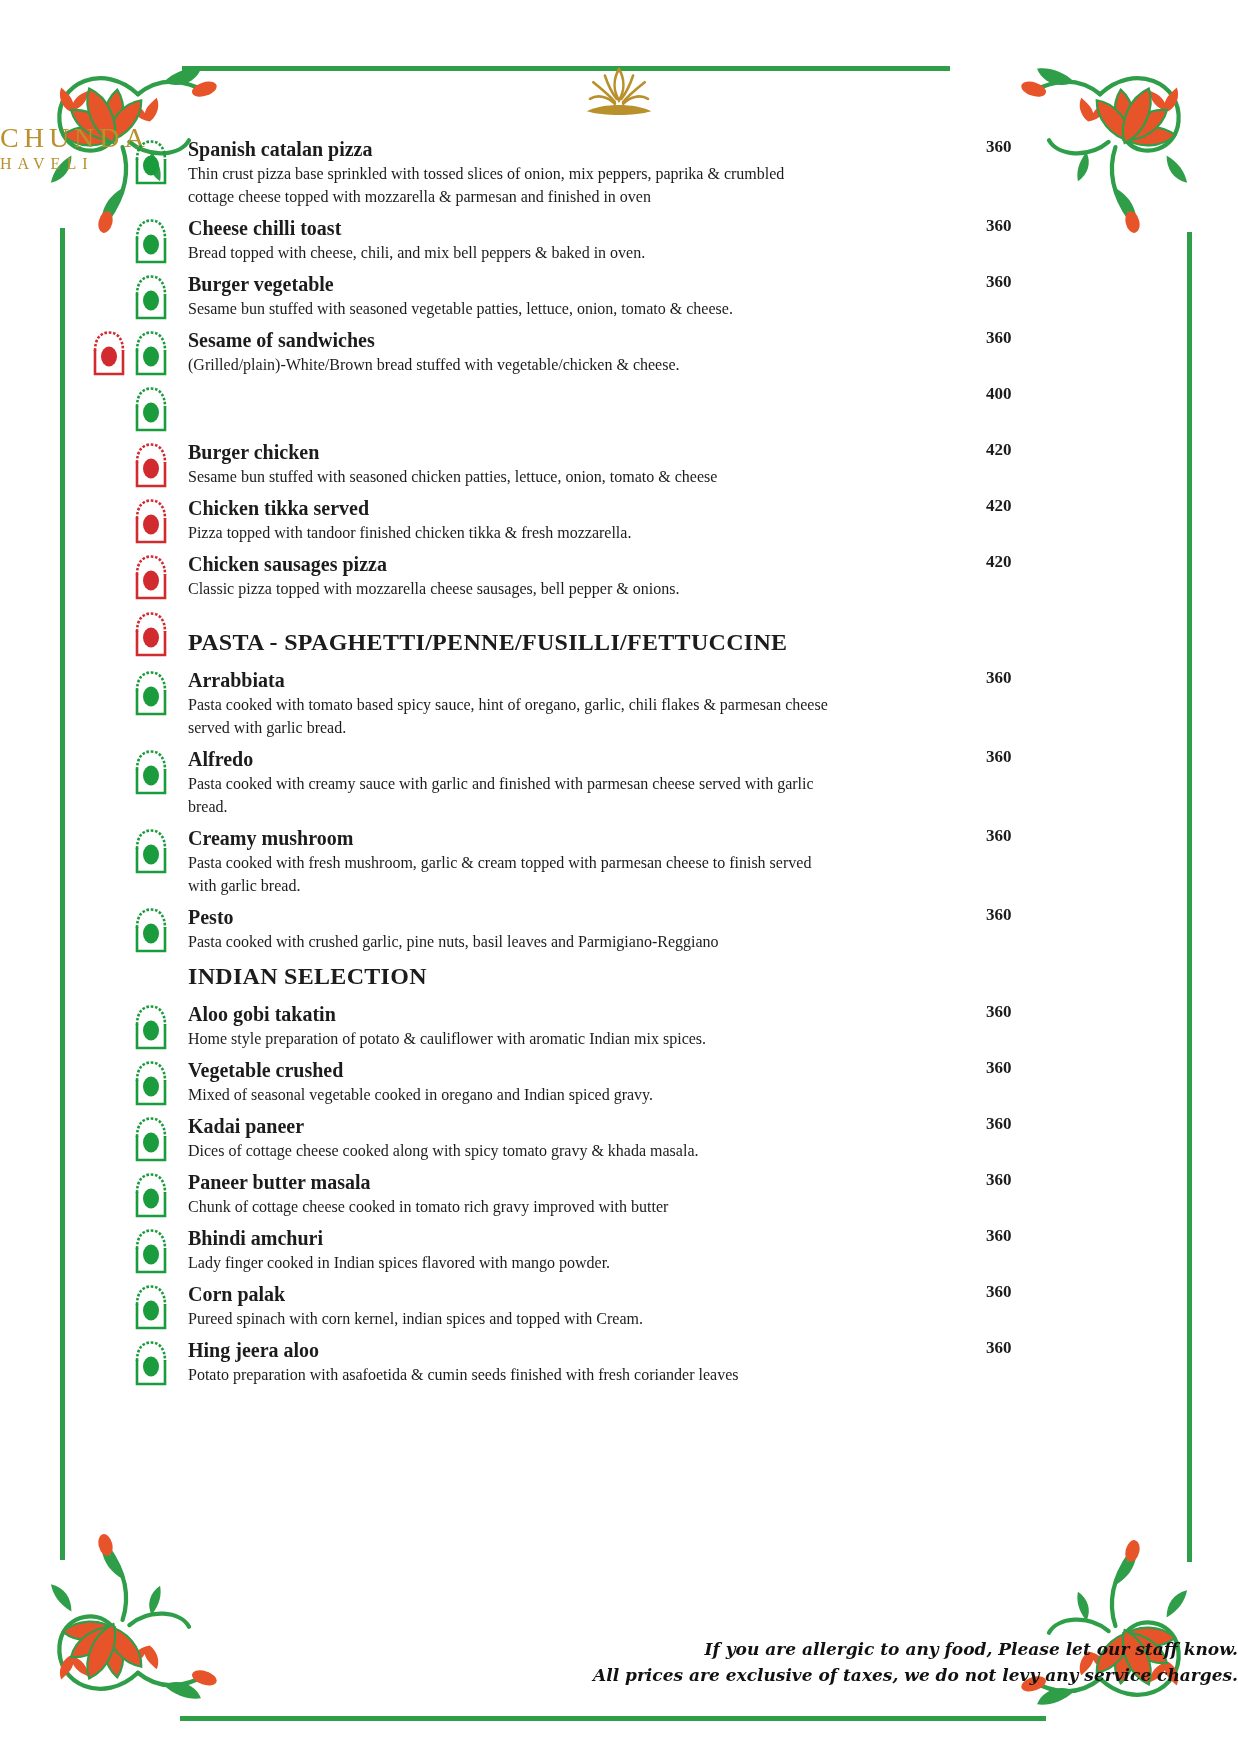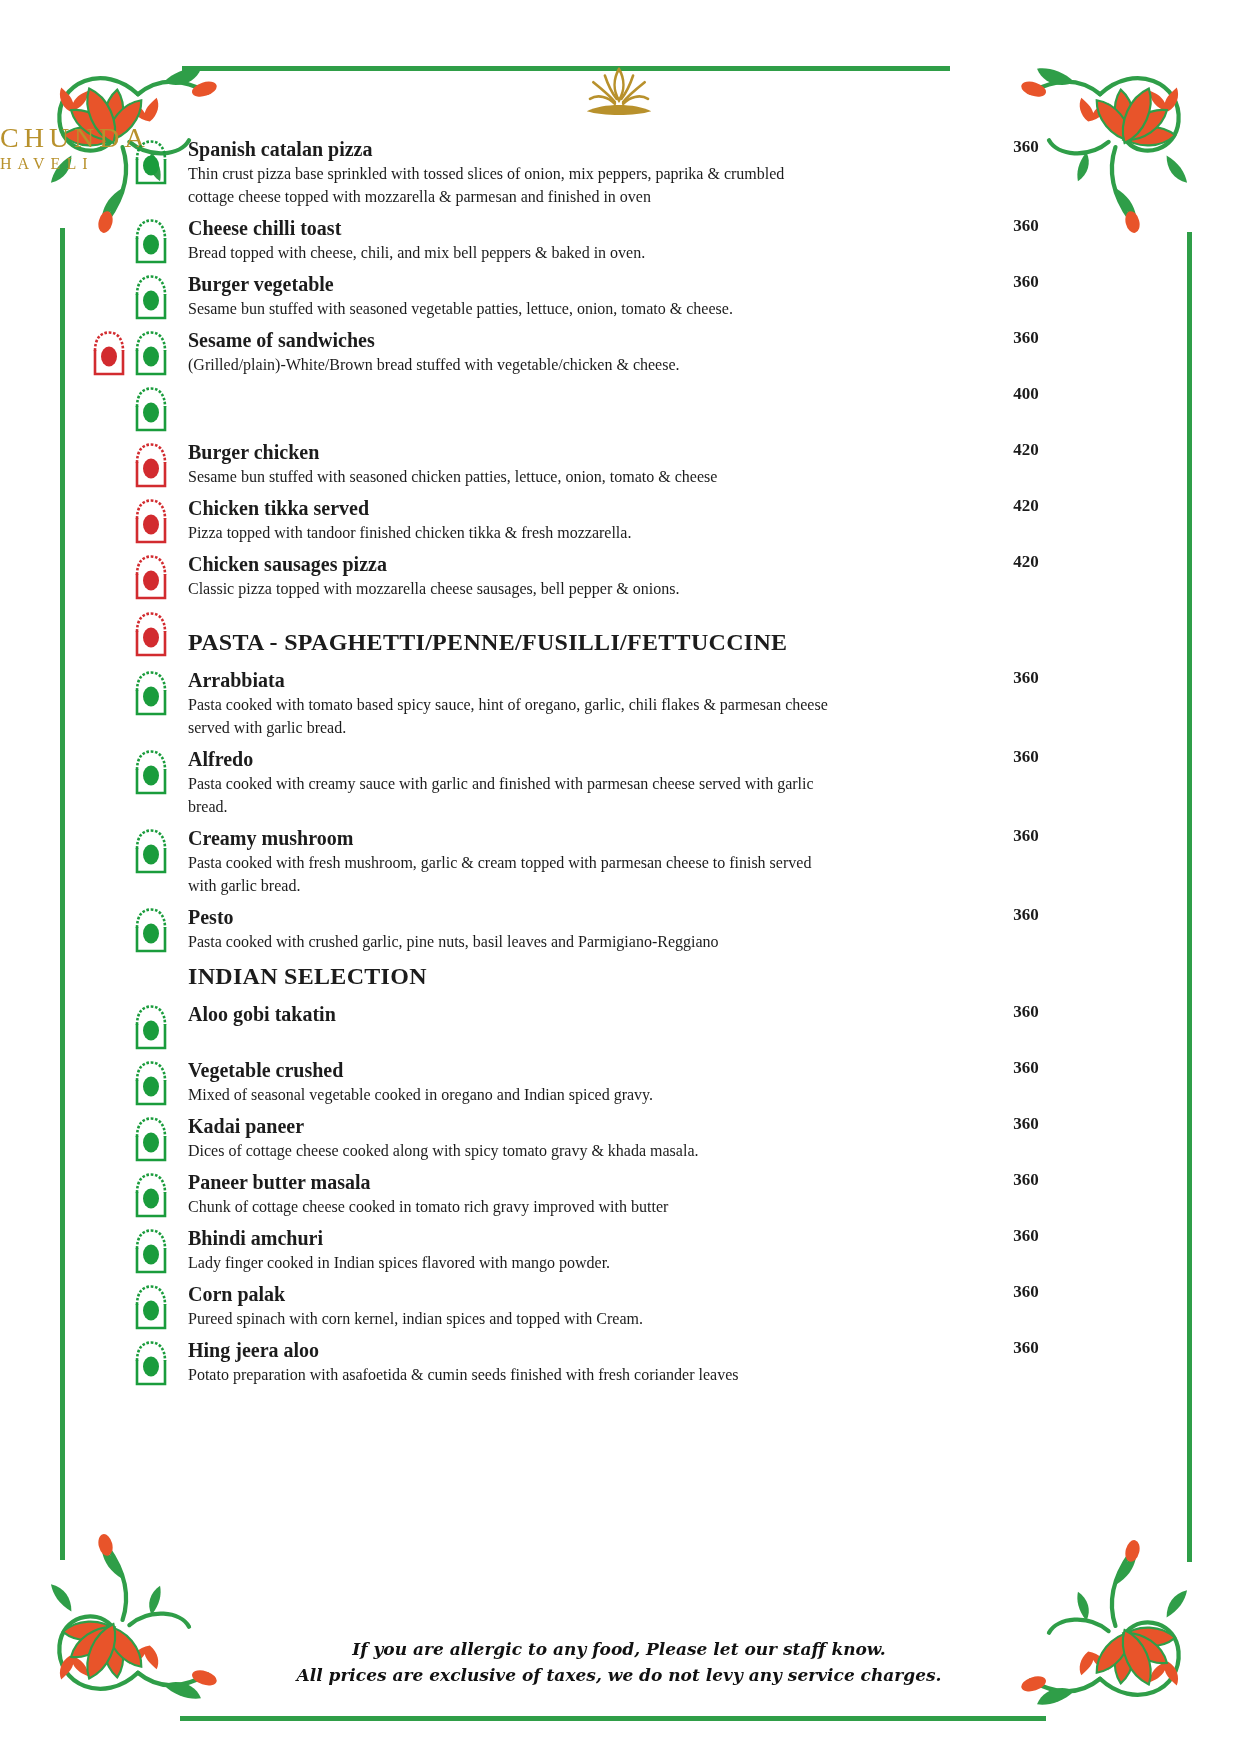--- a/index.html
+++ b/index.html
@@ -40,26 +40,26 @@
   .menu{position:absolute;left:97px;top:136px;width:969px;}
   .menu-item{position:relative;display:flex;margin-bottom:7px;}
   .icon-cell{width:91px;flex:0 0 91px;display:flex;justify-content:flex-end;gap:2px;padding-right:17px;padding-top:2px;}
   .diet-icon{display:inline-block;width:40px;height:47px;flex:0 0 40px;}
   .diet-icon svg{display:block;width:100%;height:100%;}
   .diet-icon.veg{color:var(--veg);}
   .diet-icon.nonveg{color:var(--nonveg);}
   .text-cell{flex:1 1 auto;max-width:660px;}
   .item-name{font-weight:bold;font-size:20px;line-height:26px;display:block;}
   .item-desc{font-size:16px;line-height:23px;max-width:645px;}
-  .price-cell{position:absolute;right:0;top:0;width:80px;text-align:center;font-weight:bold;font-size:17px;line-height:22px;}
+  .price-cell{position:absolute;right:0;top:0;width:80px;text-align:left;font-weight:bold;font-size:17px;line-height:22px;}
   .section-header{display:flex;align-items:flex-end;margin:8px 0 10px 0;}
   .section-title{font-weight:bold;font-size:24px;line-height:30px;letter-spacing:0.3px;font-family:"Liberation Serif",serif;}
 
   
-  .footer{position:absolute;left:0;top:1636px;width:100%;text-align:center;
+  .footer{position:absolute;left:0;top:1636px;width:100%;text-align:right;
           font-family:"DejaVu Serif", serif;font-style:italic;font-weight:bold;
           font-size:17px;line-height:26px;color:#111;}
 </style>
 </head>
 <body>
 
 <div class="page">
 
   <svg width="0" height="0" style="position:absolute" aria-hidden="true">
     <defs>
@@ -345,20 +345,21 @@
           <span class="diet-icon veg">
     <svg viewBox="0 0 40 47">
       <path d="M6 21 L6 45 L34 45 L34 21" fill="none" stroke="currentColor" stroke-width="2.6"></path>
       <path d="M6 22 C6 9 12 3.5 20 3.5 C28 3.5 34 9 34 22" fill="none" stroke="currentColor" stroke-width="2.6" stroke-dasharray="2.6 1.7"></path>
       <ellipse cx="20" cy="27.5" rx="8" ry="10" fill="currentColor"></ellipse>
     </svg>
   </span>
         </div>
     <div class="text-cell">
       <span class="item-name">Aloo gobi takatin</span>
+      <div class="item-desc">Home style preparation of potato &amp; cauliflower with aromatic Indian mix spices.</div>
     </div>
     <div class="price-cell">360</div>
   </div>
       <div class="menu-item">
     <div class="icon-cell">
           <span class="diet-icon veg">
     <svg viewBox="0 0 40 47">
       <path d="M6 21 L6 45 L34 45 L34 21" fill="none" stroke="currentColor" stroke-width="2.6"></path>
       <path d="M6 22 C6 9 12 3.5 20 3.5 C28 3.5 34 9 34 22" fill="none" stroke="currentColor" stroke-width="2.6" stroke-dasharray="2.6 1.7"></path>
       <ellipse cx="20" cy="27.5" rx="8" ry="10" fill="currentColor"></ellipse>

